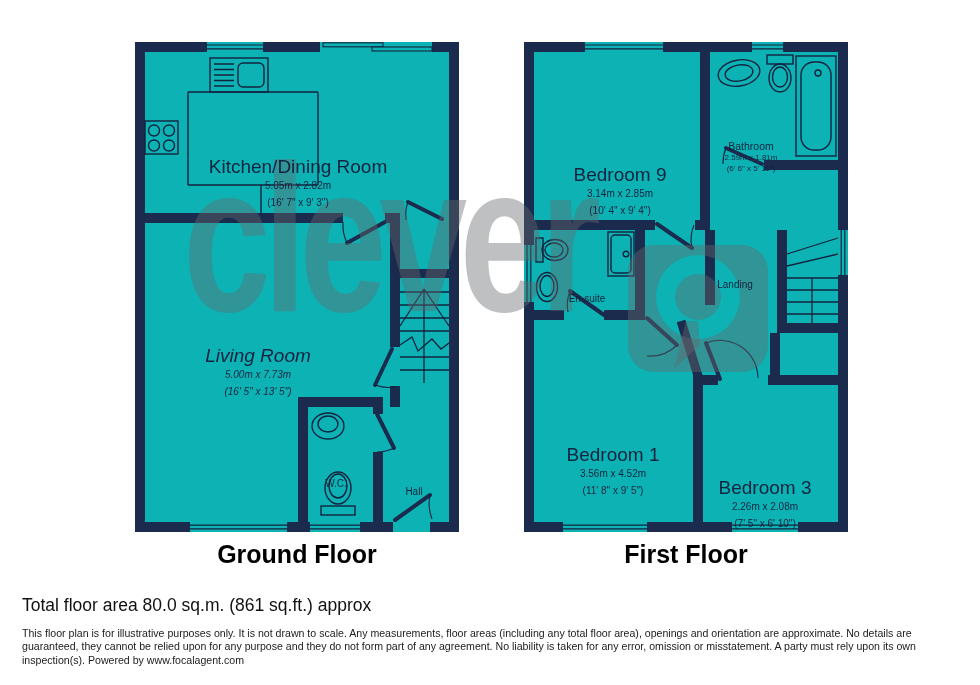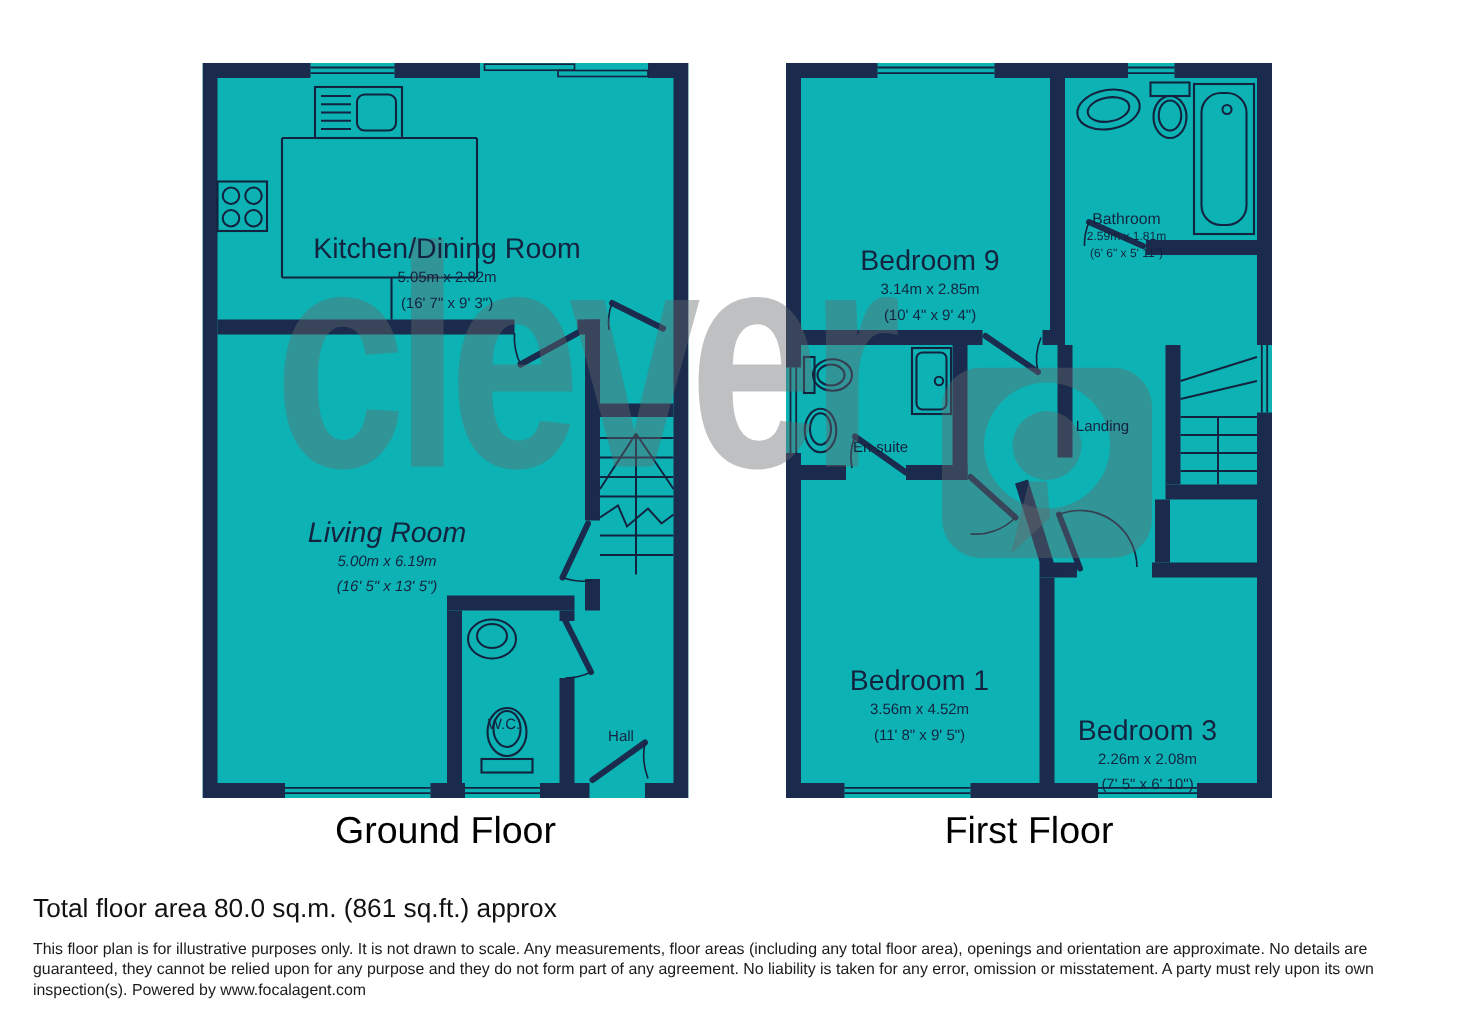--- a/index.html
+++ b/index.html
@@ -8,21 +8,21 @@
   .plan{position:absolute;top:42px;}
   #gf-plan{left:135px;}
   #ff-plan{left:524px;}
   .room-label{position:absolute;text-align:center;color:#13233f;z-index:30;pointer-events:none;margin-top:36px;}
   .rn{font-size:19px;line-height:21px;}
   .rd{font-size:10px;line-height:17px;}
   .small .rn{font-size:10px;line-height:13px;}
   .bath .rn{font-size:10.5px;line-height:13px;}
   .bath .rd{font-size:8px;line-height:10.5px;}
   .floor-title{position:absolute;top:540px;width:324px;text-align:center;
-               font-size:25px;font-weight:normal;color:#000;z-index:30;}
+               font-size:25px;font-weight:bold;color:#000;z-index:30;}
   #gf-title{left:135px;}
   #ff-title{left:524px;}
   #watermark{position:absolute;left:183px;top:196px;z-index:20;pointer-events:none;}
   #wm-text{position:absolute;left:0;top:-62px;font-size:210px;font-weight:700;
            letter-spacing:-10px;color:rgba(100,106,110,0.42);line-height:210px;
            transform:scaleX(0.75);transform-origin:left top;white-space:nowrap;}
   #wm-logo{position:absolute;left:445px;top:49px;}
   #footer-area{position:absolute;left:22px;top:595px;font-size:17.5px;color:#111;z-index:30;}
   #footer-disclaimer{position:absolute;left:22px;top:627px;width:940px;font-size:10.6px;
                      line-height:13.4px;color:#1b1b1b;z-index:30;}
@@ -206,21 +206,21 @@
   </div>
 
   <div class="room-label" style="left:188px;top:120px;width:220px;">
     <div class="rn">Kitchen/Dining Room</div>
     <div class="rd">5.05m x 2.82m</div>
     <div class="rd">(16' 7" x 9' 3")</div>
   </div>
 
   <div class="room-label" style="left:148px;top:309px;width:220px;font-style:italic;">
     <div class="rn">Living Room</div>
-    <div class="rd">5.00m x 6.19m</div>
+    <div class="rd">5.00m x 7.73m</div>
     <div class="rd">(16' 5" x 13' 5")</div>
   </div>
 
   <div class="room-label small" style="left:311px;top:441px;width:50px;">
     <div class="rn">W.C.</div>
   </div>
 
   <div class="room-label small" style="left:389px;top:449px;width:50px;">
     <div class="rn">Hall</div>
   </div>

